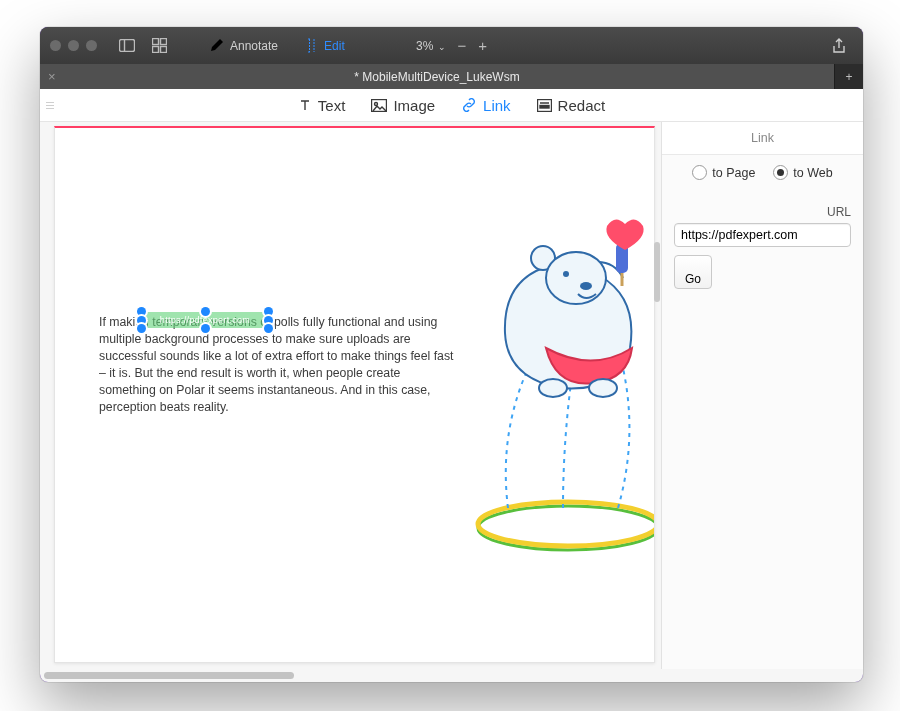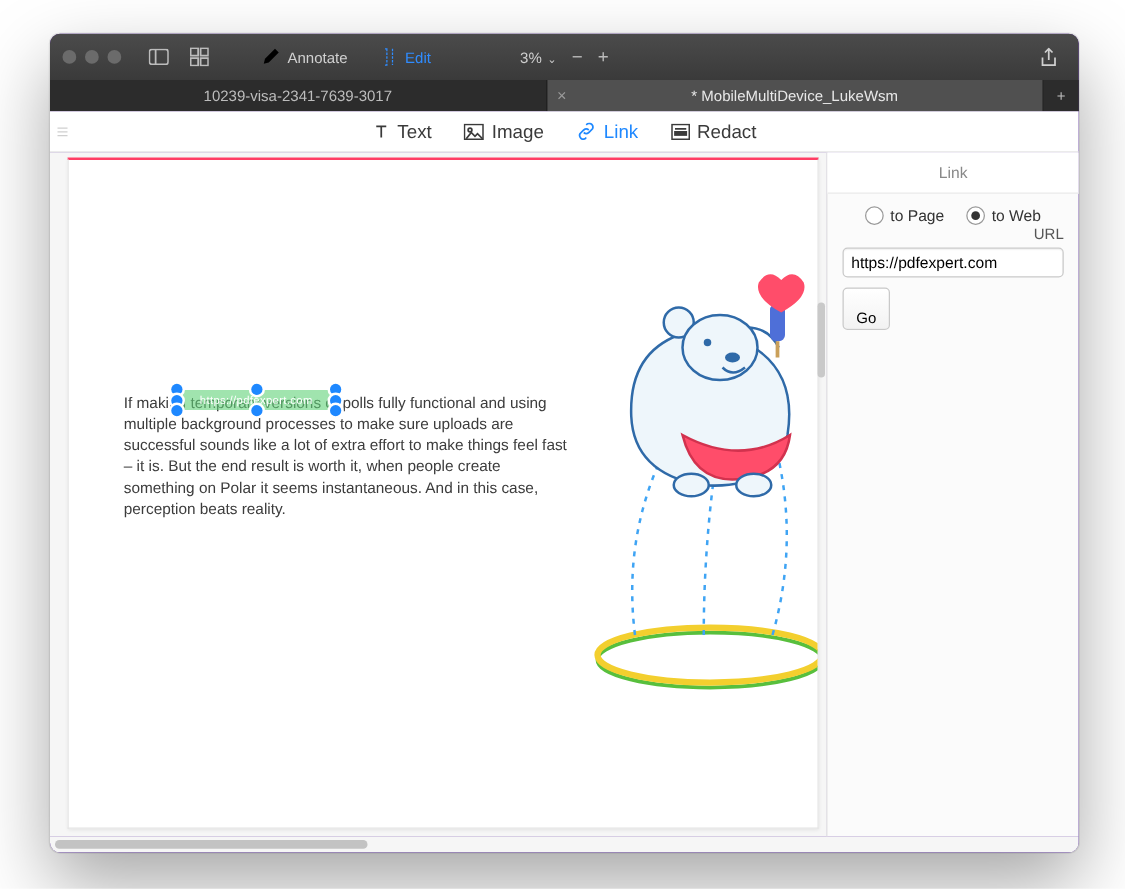--- a/index.html
+++ b/index.html
@@ -95,21 +95,21 @@
   .illus svg{overflow:visible;}
 
   .vscroller{position:absolute;right:1px;top:120px;width:6px;height:60px;background:#c9c9c9;border-radius:3px;}
   .hscroll{height:13px;background:#f6f6f6;display:flex;align-items:center;}
   .hscroll .thumb{height:7px;width:250px;background:#c3c3c3;border-radius:4px;margin-left:4px;}
 
   
   .inspector{width:201px;border-left:1px solid #e2e2e2;background:#fbfbfb;display:flex;flex-direction:column;font-size:12.5px;color:#333;}
   .ins-title{height:32px;display:flex;align-items:center;justify-content:center;color:#888;border-bottom:1px solid #e9e9e9;background:#fff;}
   .ins-body{padding:10px 12px;}
-  .radio-row{display:flex;align-items:center;justify-content:center;gap:18px;margin-bottom:0;}
+  .radio-row{display:flex;align-items:center;justify-content:center;gap:18px;margin-bottom:25px;}
   .radio{display:flex;align-items:center;gap:5px;}
   .rdio{width:13px;height:13px;border:1px solid #9a9a9a;border-radius:50%;display:inline-block;position:relative;background:#fff;}
   .rdio.checked::after{content:"";position:absolute;inset:3px;border-radius:50%;background:#333;}
   .field-label{font-size:12px;color:#555;margin-bottom:4px;display:block;text-align:right;}
   .url-input{width:100%;box-sizing:border-box;height:24px;border:1px solid #c9c9c9;border-radius:4px;padding:0 6px;font-size:12.5px;background:#fff;box-shadow:inset 0 1px 1px rgba(0,0,0,.06);}
   .go-btn{margin-top:8px;height:22px;padding:16px 10px;border:1px solid #c9c9c9;border-radius:4px;background:linear-gradient(#fff,#f2f2f2);font-size:12px;}
 </style>
 </head>
 <body>
 
@@ -156,23 +156,20 @@
     </div>
 
     <div class="tb-btn share">
       <svg width="14" height="16">
           <path d="M7 10V1M4 4l3-3 3 3M2 8v6h10V8"></path>
         </svg>
     </div>
   </div>
 
   <div class="tabstrip">
-    <div class="tab">
-      <span>10239-visa-2341-7639-3017</span>
-    </div>
     <div class="tab active">
       <span class="close">×</span>
       <span>* MobileMultiDevice_LukeWsm</span>
     </div>
     <div class="addtab">+</div>
   </div>
 
   <div class="edit-toolbar" style="position:relative;">
     <div class="handle">
         <span></span>

